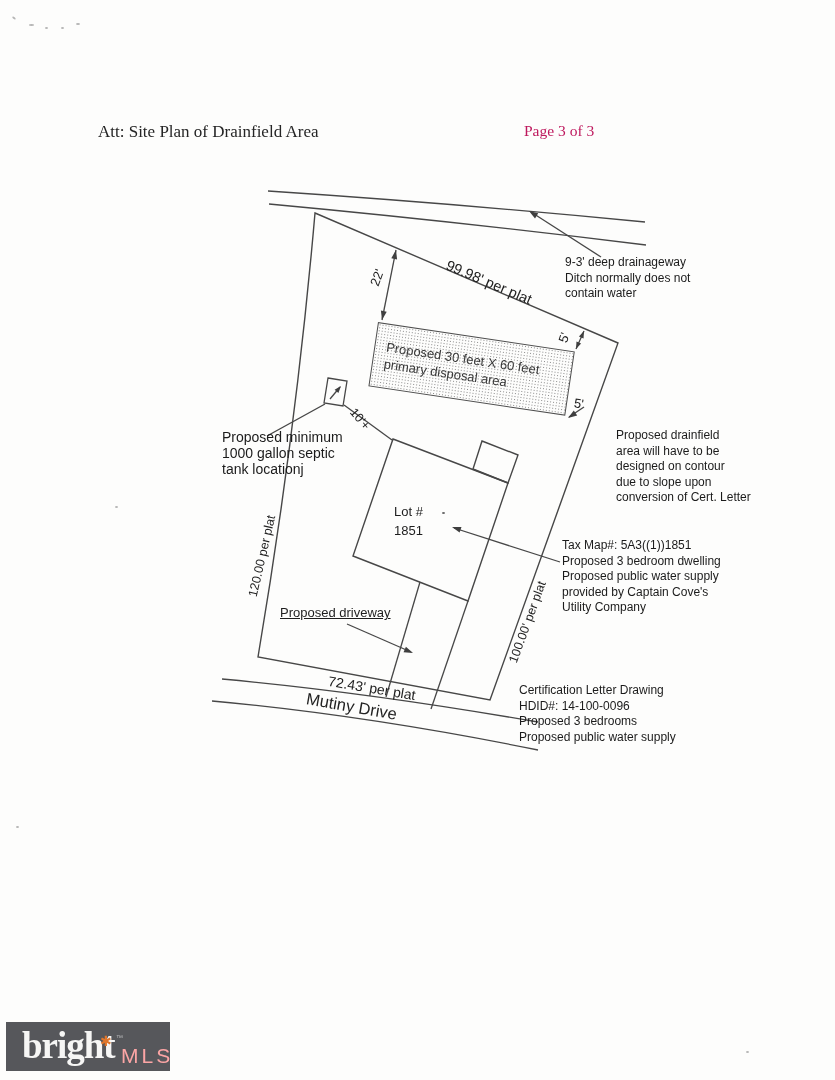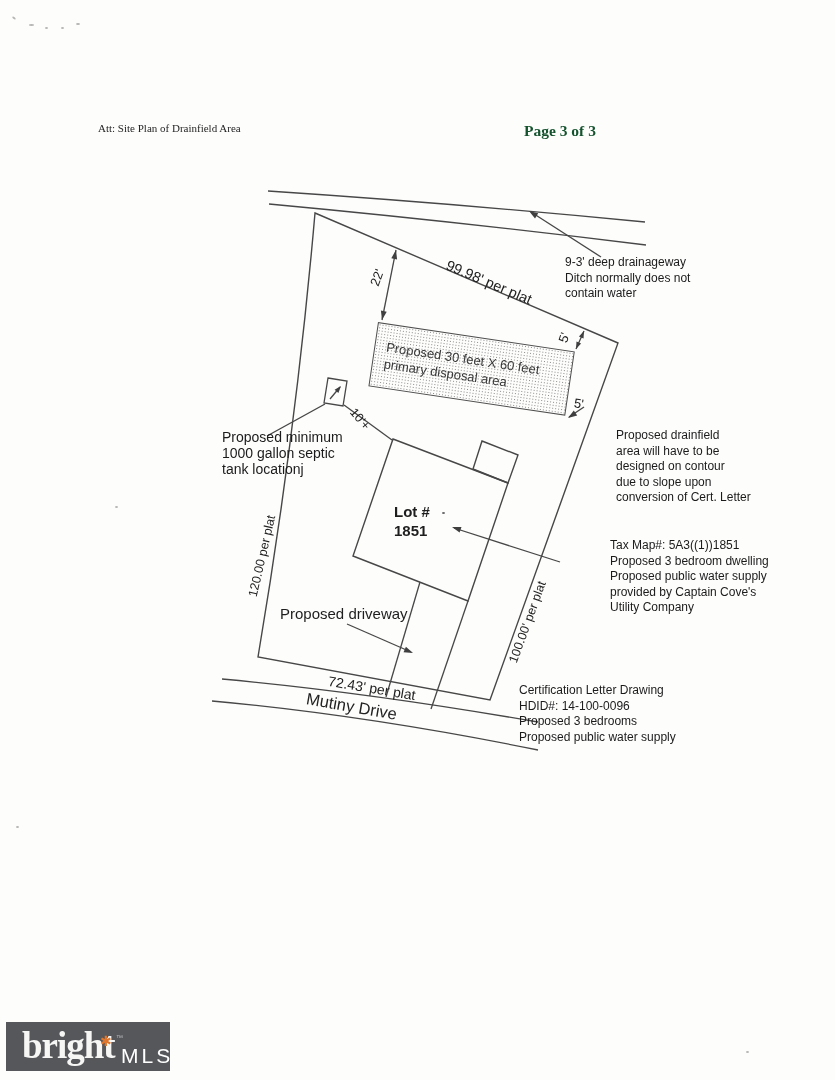--- a/index.html
+++ b/index.html
@@ -38,40 +38,40 @@
     position: absolute; left: 16px; top: 1024px; font-size: 37px; font-weight: 600;
     letter-spacing: -1px; color: #f6f6f5; font-family: "Liberation Serif", serif;
   }
   .logo-star {
     position: absolute; left: 100px; top: 1033px; font-size: 14px; color: #e0762b;
     font-family: "DejaVu Sans", sans-serif;
   }
   .logo-tm { position: absolute; left: 116px; top: 1034px; font-size: 7px; color: #b9babc; }
   .logo-mls {
     position: absolute; left: 121px; top: 1044px; font-size: 21px; letter-spacing: 3px;
-    color: #ffffff; font-family: "Liberation Sans", sans-serif; font-weight: 400;
+    color: #fca5a5; font-family: "Liberation Sans", sans-serif; font-weight: 400;
   }
 </style>
 </head>
 <body>
 
 <div class="page">
 
   <div class="speck" style="left:12px;top:17px;transform:rotate(40deg);width:4px;"></div>
   <div class="speck" style="left:29px;top:24px;width:5px;height:1.5px;"></div>
   <div class="speck" style="left:45px;top:27px;"></div>
   <div class="speck" style="left:61px;top:27px;"></div>
   <div class="speck" style="left:76px;top:23px;width:4px;"></div>
   <div class="speck" style="left:16px;top:826px;"></div>
   <div class="speck" style="left:746px;top:1051px;"></div>
   <div class="speck" style="left:115px;top:506px;"></div>
   <div class="speck" style="left:442px;top:512px;opacity:.9;background:#555;"></div>
 
-  <div class="abs serif" style="left:98px;top:122px;font-size:11px;color:#252525;">Att: Site Plan of Drainfield Area</div>
-  <div class="abs serif" style="left:524px;top:122px;font-size:15.5px;color:#14532d;font-weight:bold;">Page 3 of 3</div>
+  <div class="abs serif" style="left:98px;top:122px;font-size:17px;color:#252525;">Att: Site Plan of Drainfield Area</div>
+  <div class="abs serif" style="left:524px;top:122px;font-size:15.5px;color:#be185d;">Page 3 of 3</div>
 
   <svg class="plan" width="835" height="1080" viewBox="0 0 835 1080">
 
     <path d="M 268,191 Q 450,203 645,222"></path>
     <path d="M 269,204 Q 452,221 646,245"></path>
 
     <path style="stroke-width:1.4" d="M 315,213 L 618,343 L 490,700 L 258,657 Q 296,432 315,213 Z"></path>
 
     <path d="M 396,250 L 382,320"></path>
     <polygon class="head" points="396,250 397.1,259.4 391.3,258.2"></polygon>
@@ -114,37 +114,37 @@
 
   <div class="abs dim" style="left:450px;top:257px;font-size:14.5px;transform:rotate(23deg);transform-origin:0 0;">99.98' per plat</div>
   <div class="abs dim" style="left:362px;top:270px;width:30px;font-size:13px;transform:rotate(-70deg);">22'</div>
   <div class="abs dim" style="left:552px;top:330px;width:24px;font-size:13px;transform:rotate(-72deg);">5'</div>
   <div class="abs dim" style="left:574px;top:396px;font-size:13px;transform:rotate(8deg);">5'</div>
   <div class="abs dim" style="left:340px;top:412px;width:40px;font-size:12.5px;transform:rotate(50deg);">10'+</div>
   <div class="abs dim" style="left:207px;top:549px;width:110px;transform:rotate(-77deg);">120.00 per plat</div>
   <div class="abs dim" style="left:470px;top:615px;width:115px;transform:rotate(-70deg);">100.00' per plat</div>
   <div class="abs dim" style="left:307px;top:680px;width:130px;font-size:14px;transform:rotate(9.5deg);">72.43' per plat</div>
 
-  <div class="abs" style="left:394px;top:502px;font-size:15px;line-height:19px;white-space:pre-line;font-weight:bold;">Lot #
+  <div class="abs" style="left:394px;top:502px;font-size:13px;line-height:19px;white-space:pre-line;">Lot #
 1851</div>
-  <div class="abs" style="left:280px;top:605px;font-size:15px;">Proposed driveway</div>
+  <div class="abs" style="left:280px;top:605px;font-size:13px;text-decoration:underline;">Proposed driveway</div>
   <div class="abs dim" style="left:294px;top:697px;width:115px;font-size:16.5px;transform:rotate(10deg);">Mutiny Drive</div>
 
   <div class="abs note" style="left:565px;top:255px;">9-3' deep drainageway
 Ditch normally does not
 contain water</div>
   <div class="abs note" style="left:222px;top:429px;font-size:14px;line-height:16px;">Proposed minimum
 1000 gallon septic
 tank locationj</div>
   <div class="abs note" style="left:607px;top:428px;margin-left:9px;">Proposed drainfield
 area will have to be
 designed on contour
 due to slope upon
 conversion of Cert. Letter</div>
-  <div class="abs note" style="left:562px;top:538px;margin-left:48px;">Tax Map#: 5A3((1))1851
+  <div class="abs note" style="left:562px;top:538px;">Tax Map#: 5A3((1))1851
 Proposed 3 bedroom dwelling
 Proposed public water supply
 provided by Captain Cove's
 Utility Company</div>
   <div class="abs note" style="left:519px;top:683px;">Certification Letter Drawing
 HDID#: 14-100-0096
 Proposed 3 bedrooms
 Proposed public water supply</div>
 
   <div class="logo-box">

